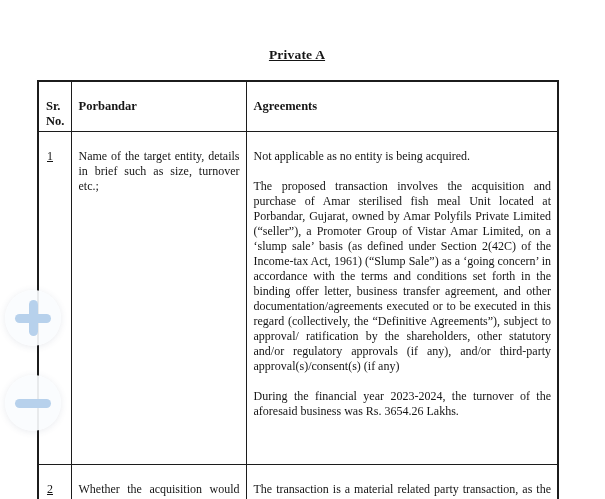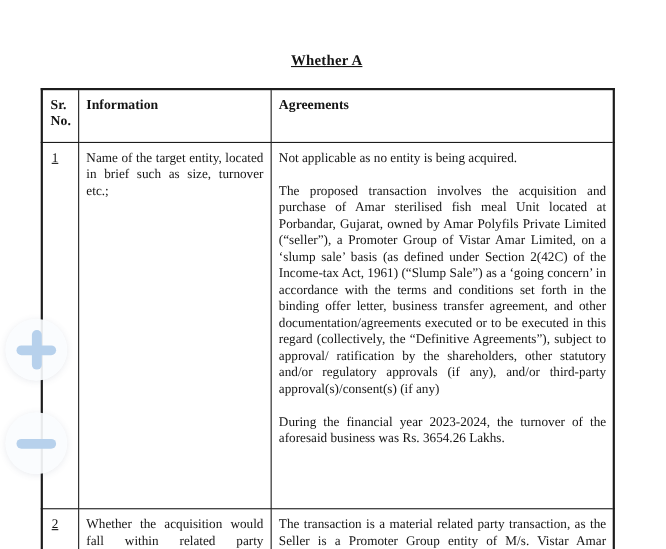--- a/index.html
+++ b/index.html
@@ -27,21 +27,21 @@
     position: absolute;
     left: 37px; top: 80px;
     width: 520px;
     border-collapse: collapse;
     table-layout: fixed;
   }
   table.disclosure-table { border: 2px solid #1c1c1c; }
   .disclosure-table th, .disclosure-table td {
     border: 1px solid #1c1c1c;
     vertical-align: top;
-    padding: 6px 6px 2px 7px;
+    padding: 17px 6px 2px 7px;
     font-size: 12px;
     line-height: 15px;
   }
   .disclosure-table thead tr { height: 48px; }
   .disclosure-table th {
     text-align: left;
     font-weight: bold;
     font-size: 12.5px;
   }
   tbody tr:first-child { height: 333px; }
@@ -69,41 +69,41 @@
     left: 50%; top: 50%;
     background: var(--ctrl-color, #b7d1ec);
     border-radius: 6px;
   }
   .bar.h { width: 36px; height: 9px; margin-left: -18px; margin-top: -4.5px; }
   .bar.v { width: 9px; height: 36px; margin-left: -4.5px; margin-top: -18px; }
 </style>
 </head>
 <body>
 
-<h1 class="doc-title">Whether A</h1>
+<h1 class="doc-title">Private A</h1>
 
 <table class="disclosure-table">
   <colgroup>
     <col style="width:33px">
     <col style="width:175px">
     <col style="width:312px">
   </colgroup>
   <thead>
     <tr>
       <th class="col-sr">Sr. No.</th>
-      <th class="col-disclosure">Information</th>
+      <th class="col-disclosure">Porbandar</th>
       <th class="col-information">Agreements</th>
     </tr>
   </thead>
   <tbody>
 
   <tr>
         <td class="col-sr"><span class="sr-num">1</span></td>
         <td class="col-disclosure">
-          <p>Name of the target entity, located in brief such as size, turnover etc.;</p>
+          <p>Name of the target entity, details in brief such as size, turnover etc.;</p>
         </td>
         <td class="col-information">
           <p>Not applicable as no entity is being acquired.</p>
           <p>The proposed transaction involves the acquisition and purchase of Amar sterilised fish meal Unit located at Porbandar, Gujarat, owned by Amar Polyfils Private Limited (“seller”), a Promoter Group of Vistar Amar Limited, on a ‘slump sale’ basis (as defined under Section 2(42C) of the Income-tax Act, 1961) (“Slump Sale”) as a ‘going concern’ in accordance with the terms and conditions set forth in the binding offer letter, business transfer agreement, and other documentation/agreements executed or to be executed in this regard (collectively, the “Definitive Agreements”), subject to approval/ ratification by the shareholders, other statutory and/or regulatory approvals (if any), and/or third-party approval(s)/consent(s) (if any)</p>
           <p>During the financial year 2023-2024, the turnover of the aforesaid business was Rs. 3654.26 Lakhs.</p>
         </td>
       </tr>
       <tr>
         <td class="col-sr"><span class="sr-num">2</span></td>
         <td class="col-disclosure">

